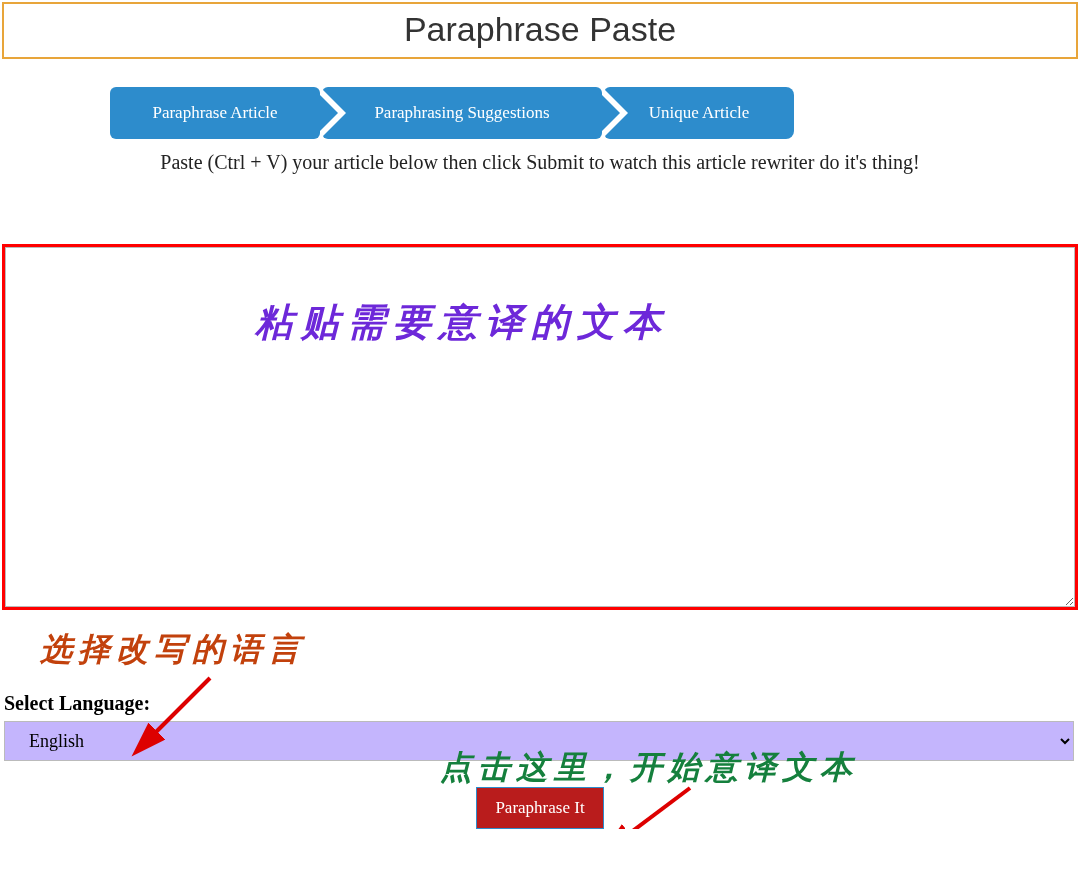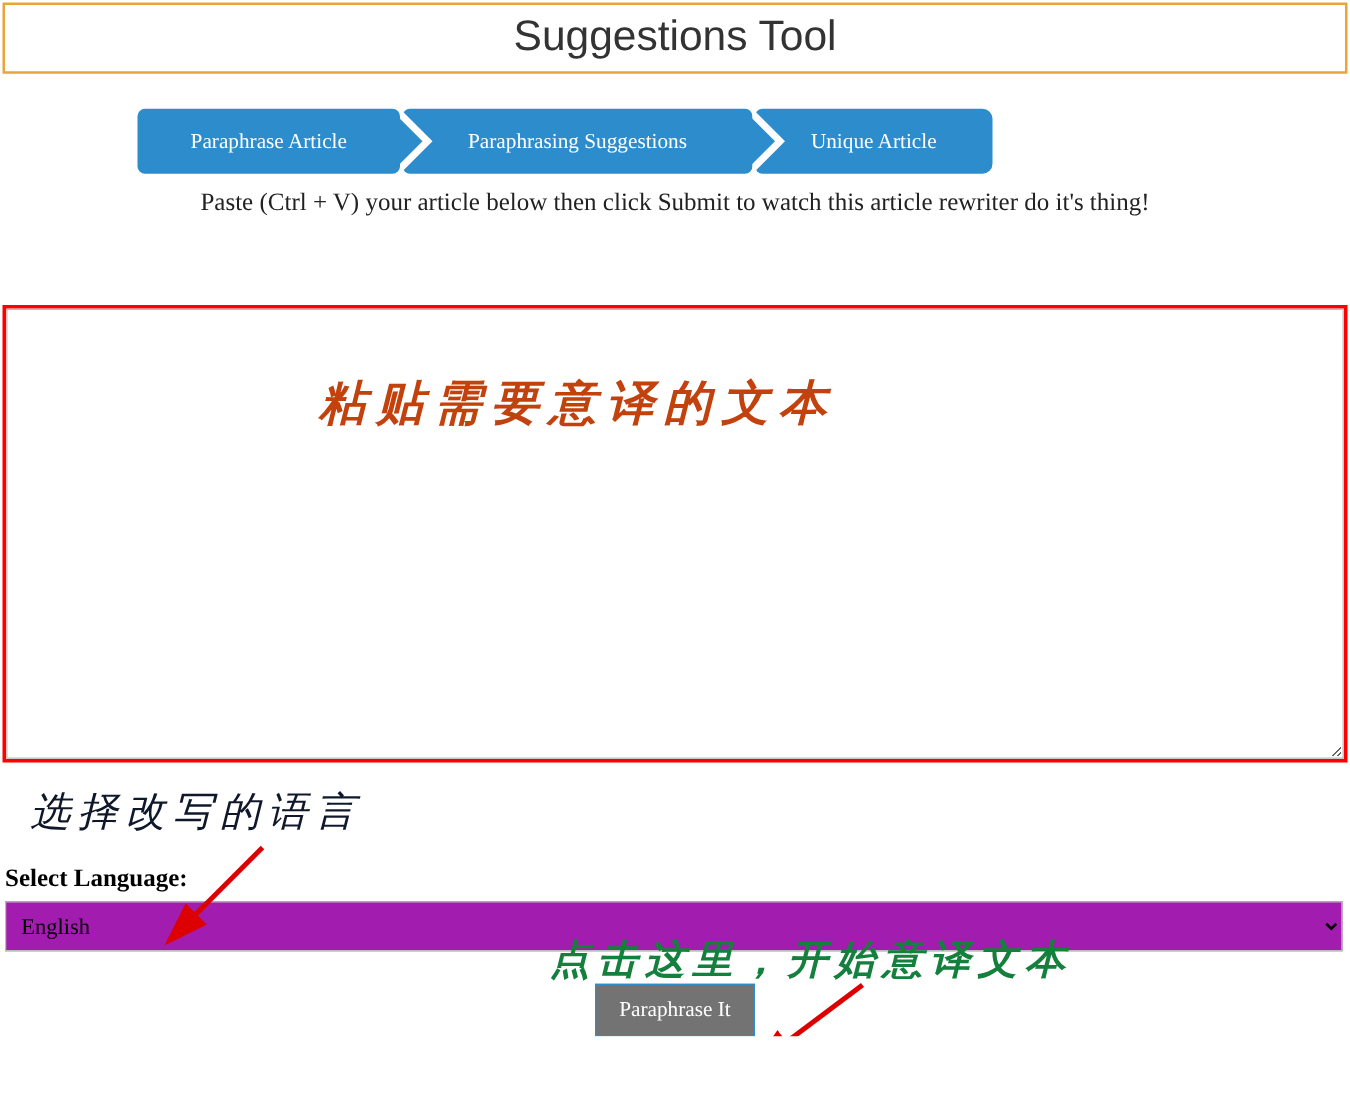--- a/index.html
+++ b/index.html
@@ -91,57 +91,57 @@
     border: 1px solid #bbb;
     resize: both;
     font-size: 14px;
     padding: 6px;
     display: block;
   }
   .overlay-note-1 {
     position: absolute;
     top: 50px;
     left: 250px;
-    color: #c2410c;
+    color: #6d28d9;
     font-size: 38px;
     font-weight: bold;
     font-style: italic;
     font-family: "Kaiti", "STKaiti", cursive, serif;
     letter-spacing: 8px;
     pointer-events: none;
   }
 
   .below-wrap {
     position: relative;
     margin-top: 18px;
   }
   .overlay-note-2 {
-    color: #0f172a;
+    color: #c2410c;
     font-size: 32px;
-    font-weight: normal;
+    font-weight: bold;
     font-style: italic;
     font-family: "Kaiti", "STKaiti", cursive, serif;
     letter-spacing: 6px;
-    margin-left: 24px;
+    margin-left: 40px;
     pointer-events: none;
   }
   .select-label {
     font-size: 20px;
     font-weight: bold;
     font-family: Georgia, serif;
     margin: 20px 0 6px 4px;
   }
   .lang-select {
     width: 1070px;
     margin: 0 4px;
     height: 40px;
     font-size: 18px;
-    padding: 4px 8px;
+    padding: 4px 20px;
     border: 1px solid #bbb;
-    background: #a21caf;
+    background: #c4b5fd;
     font-family: Georgia, serif;
   }
 
   .overlay-note-3 {
     position: absolute;
     top: 118px;
     left: 440px;
     color: #15803d;
     font-size: 32px;
     font-weight: bold;
@@ -162,34 +162,34 @@
     top: 150px;
     left: 600px;
     pointer-events: none;
   }
 
   .submit-row {
     text-align: center;
     margin-top: 26px;
   }
   .submit-btn {
-    background: #737373;
+    background: #b91c1c;
     color: #fff;
     border: 1px solid #2d8ccc;
     font-size: 17px;
     padding: 10px 18px;
     font-family: Georgia, serif;
     cursor: pointer;
   }
 </style>
 </head>
 <body>
 
 <div class="title-bar">
-  <h1>Suggestions Tool</h1>
+  <h1>Paraphrase Paste</h1>
 </div>
 
 <div class="steps-wrap">
   <div class="step step1">
     <span>Paraphrase Article</span>
     <span class="step-chevron"></span>
     <span class="step-chevron-inner"></span>
   </div>
   <div class="step step3">
     <span>Paraphrasing Suggestions</span>

